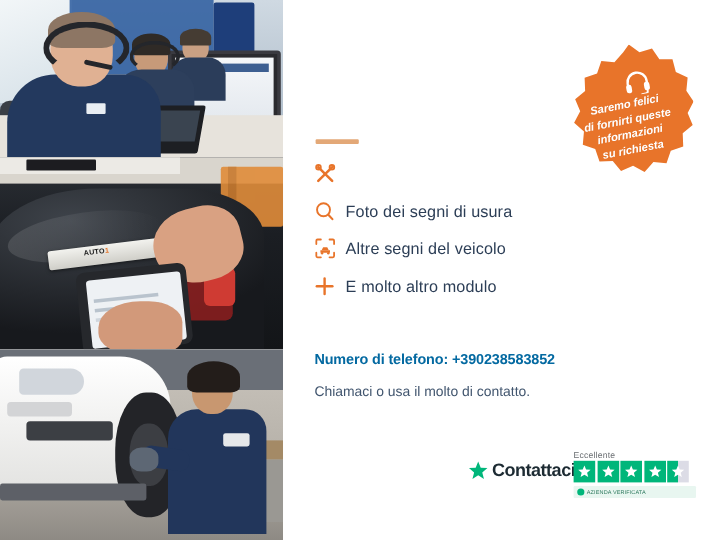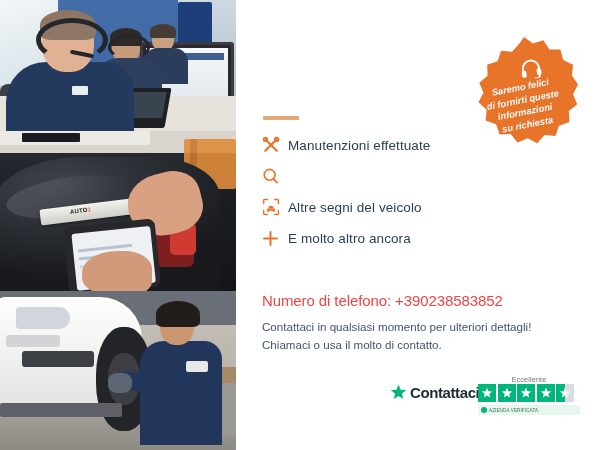--- a/index.html
+++ b/index.html
@@ -94,38 +94,38 @@
     font-size:25px;line-height:1.19;font-weight:bold;color:#16305e;letter-spacing:-.2px;}
   .accent-bar{position:absolute;left:27px;top:116px;width:36px;height:4px;background:#e3a877;border-radius:1px;}
 
   .feature-list{position:absolute;left:26px;top:131px;width:320px;}
   .feature{display:flex;align-items:center;height:28px;margin-bottom:3px;}
   .feature .ico{width:26px;height:22px;flex:0 0 26px;display:flex;align-items:center;justify-content:flex-start;}
   .feature .txt{font-size:13.5px;color:#2c3e56;letter-spacing:.1px;}
 
   .ico svg{display:block;}
 
-  .phone{position:absolute;left:26px;top:292px;font-size:15px;font-weight:normal;color:#ef4444;letter-spacing:-.1px;}
+  .phone{position:absolute;left:26px;top:292px;font-size:12px;font-weight:bold;color:#0369a1;letter-spacing:-.1px;}
   .contact-lines{position:absolute;left:26px;top:318px;width:330px;font-size:11.6px;line-height:1.55;color:#41556e;}
 
   
   .badge{position:absolute;left:470px;top:37px;width:108px;height:108px;}
   .badge .burst{position:absolute;inset:0;background:#e8742a;
     clip-path:polygon(50% 0%,58.2% 6.1%,67.9% 3.1%,73.6% 11.5%,83.7% 11.5%,86.3% 21.3%,95.4% 25.6%,94.4% 35.7%,100% 44%,95.4% 52.9%,99.3% 62.2%,91.6% 68.6%,92% 78.8%,82.4% 82.1%,79.1% 91.7%,69% 90.8%,62.2% 98.4%,53.3% 93.7%,44% 97.6%,37.6% 89.9%,27.4% 90.3%,24.1% 80.7%,14.5% 77.4%,15.4% 67.3%,7.8% 60.5%,12.5% 51.6%,8.6% 42.3%,16.3% 35.9%,15.9% 25.7%,25.5% 22.4%,28.8% 12.8%,38.9% 13.7%,45.7% 6.1%);}
   .badge .headset{position:absolute;left:50px;top:22px;width:22px;height:20px;transform:rotate(-10deg);}
   .badge .btxt{position:absolute;left:8px;top:44px;width:92px;text-align:center;
     color:#fff;font-size:9.3px;font-weight:bold;font-style:italic;line-height:1.35;
     transform:rotate(-11deg);text-shadow:0 0 1px rgba(0,0,0,.08);}
 
   
   .tp{position:absolute;left:390px;top:375px;width:190px;height:48px;}
   .tp-logo{position:absolute;left:0;top:9px;display:flex;align-items:center;gap:3px;}
   .tp-logo .wm{font-size:15px;font-weight:bold;color:#1d2b33;letter-spacing:-.4px;}
   .tp-right{position:absolute;left:88px;top:0;width:102px;}
-  .tp-excellent{font-size:7.2px;color:#6b6f73;text-align:center;letter-spacing:.15px;margin-bottom:0;}
+  .tp-excellent{font-size:7.2px;color:#6b6f73;text-align:left;letter-spacing:.15px;margin-bottom:0;}
   .tp-stars{display:flex;gap:1.6px;}
   .tp-star{width:18px;height:18px;background:#00b67a;display:flex;align-items:center;justify-content:center;}
   .tp-star.half{background:linear-gradient(90deg,#00b67a 50%,#dcdce6 50%);}
   .tp-verified{margin-top:3px;height:10px;background:#e8f6f0;border-radius:1px;display:flex;align-items:center;gap:2px;padding:0 3px;}
   .tp-verified .vdot{width:6px;height:6px;border-radius:50%;background:#00b67a;flex:0 0 6px;}
   .tp-verified .vtxt{font-size:4.6px;color:#2f7a5f;letter-spacing:.1px;white-space:nowrap;}
 </style>
 </head>
 <body>
 
@@ -216,30 +216,30 @@
         <span class="ico">
           <svg width="18" height="18" viewBox="0 0 18 18">
             <g stroke="#e8742a" stroke-width="2.1" stroke-linecap="round">
               <line x1="3.2" y1="3.2" x2="14.8" y2="14.8"></line>
               <line x1="14.8" y1="3.2" x2="3.2" y2="14.8"></line>
             </g>
             <circle cx="3.4" cy="3.4" r="1.9" fill="none" stroke="#e8742a" stroke-width="1.6"></circle>
             <circle cx="14.6" cy="3.4" r="1.9" fill="none" stroke="#e8742a" stroke-width="1.6"></circle>
           </svg>
         </span>
-        <span class="txt">Manutenzioni effettuate</span>
       </div>
 
       <div class="feature">
         <span class="ico">
           <svg width="17" height="18" viewBox="0 0 17 18">
             <circle cx="7.6" cy="7.8" r="5.4" fill="none" stroke="#e8742a" stroke-width="1.6"></circle>
             <line x1="11.6" y1="11.9" x2="15" y2="15.6" stroke="#e8742a" stroke-width="1.8" stroke-linecap="round"></line>
           </svg>
         </span>
+        <span class="txt">Foto dei segni di usura</span>
       </div>
 
       <div class="feature">
         <span class="ico">
           <svg width="18" height="18" viewBox="0 0 18 18">
             <g fill="none" stroke="#e8742a" stroke-width="1.5" stroke-linecap="round">
               <path d="M1.6 5.4V2.6c0-.6.4-1 1-1h2.8"></path>
               <path d="M16.4 5.4V2.6c0-.6-.4-1-1-1h-2.8"></path>
               <path d="M1.6 12.6v2.8c0 .6.4 1 1 1h2.8"></path>
               <path d="M16.4 12.6v2.8c0 .6-.4 1-1 1h-2.8"></path>
@@ -255,27 +255,26 @@
 
       <div class="feature">
         <span class="ico">
           <svg width="17" height="17" viewBox="0 0 17 17">
             <g stroke="#e8742a" stroke-width="2" stroke-linecap="round">
               <line x1="8.5" y1="2" x2="8.5" y2="15"></line>
               <line x1="2" y1="8.5" x2="15" y2="8.5"></line>
             </g>
           </svg>
         </span>
-        <span class="txt">E molto altro ancora</span>
+        <span class="txt">E molto altro modulo</span>
       </div>
     </div>
 
     <div class="phone">Numero di telefono: +390238583852</div>
     <div class="contact-lines">
-      <div>Contattaci in qualsiasi momento per ulteriori dettagli!</div>
       <div>Chiamaci o usa il molto di contatto.</div>
     </div>
   </div>
 
   <div class="badge">
     <div class="burst"></div>
     <svg class="headset" viewBox="0 0 22 20">
       <path d="M3 12V9.5a8 8 0 0 1 16 0V12" fill="none" stroke="#fff" stroke-width="2" stroke-linecap="round"></path>
       <rect x="1.2" y="10.5" width="4.6" height="7" rx="2.2" fill="#fff"></rect>
       <rect x="16.2" y="10.5" width="4.6" height="7" rx="2.2" fill="#fff"></rect>

